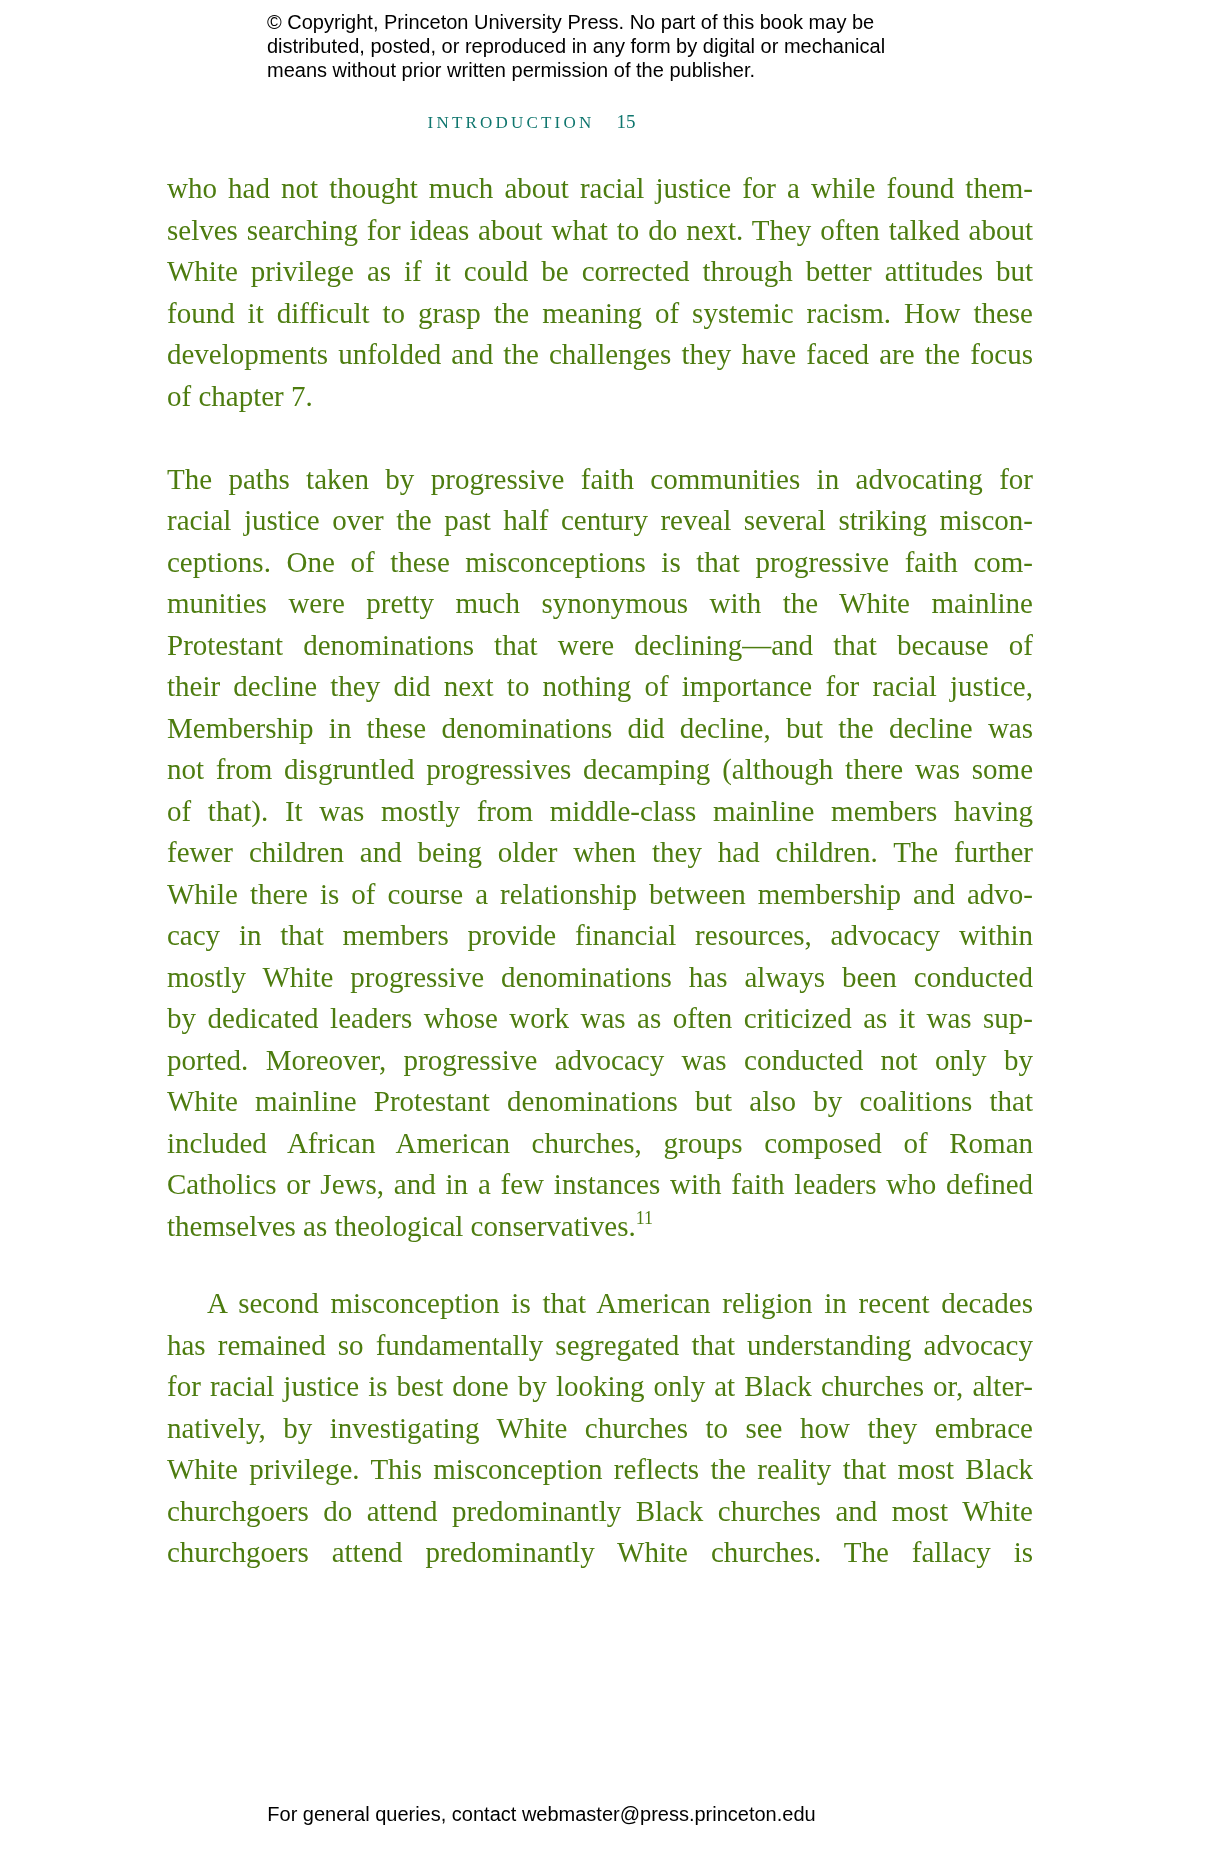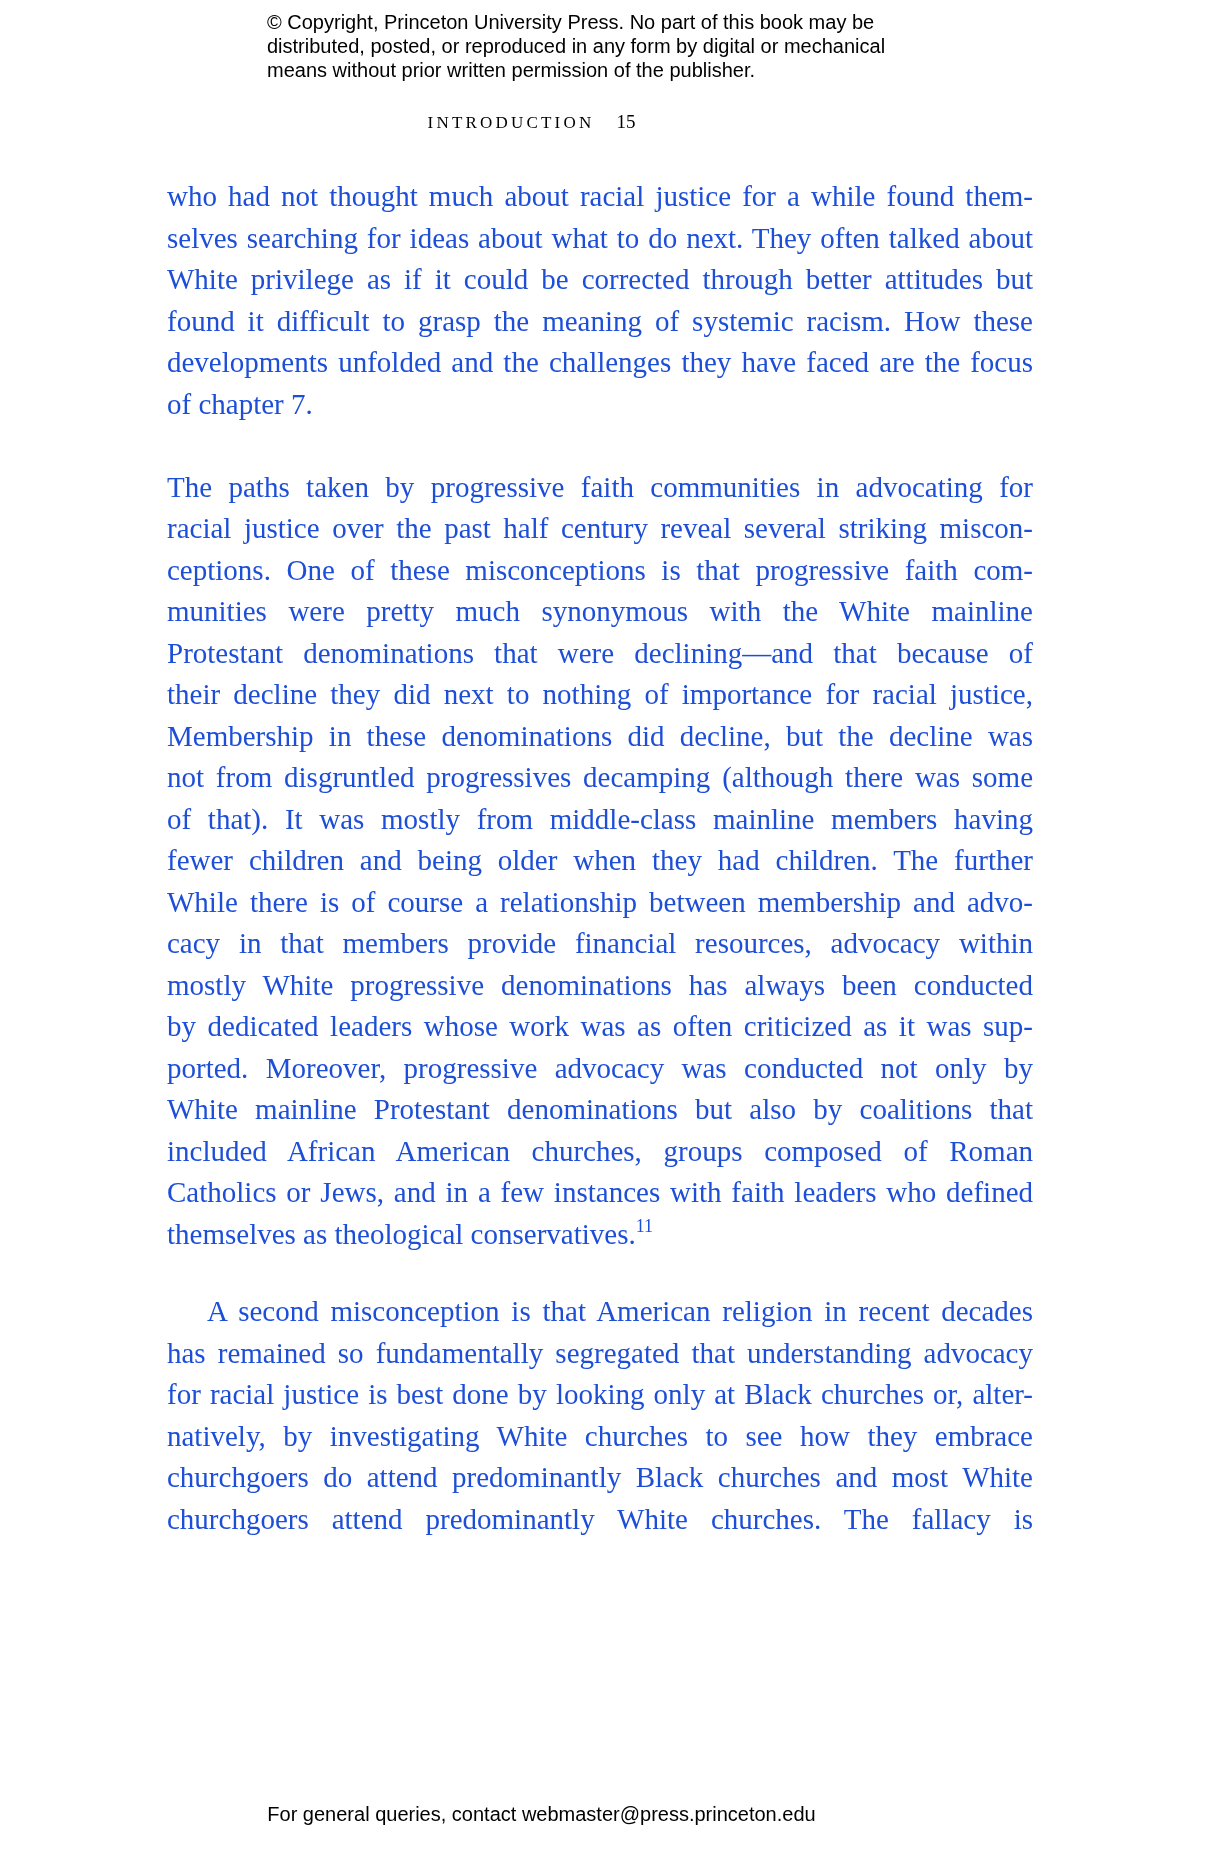--- a/index.html
+++ b/index.html
@@ -6,27 +6,27 @@
   body { width: 1225px; height: 1850px; position: relative; overflow: hidden; }
   .copyright {
     position: absolute; left: 267px; top: 10px; width: 720px;
     font-family: "Liberation Sans", sans-serif; font-size: 20px; line-height: 24px;
     color: #000;
   }
   .copyright div { white-space: nowrap; }
   .running-head {
     position: absolute; left: 0; top: 111px; width: 1063px; text-align: center;
     font-family: "Liberation Serif", serif; font-size: 17px; letter-spacing: 3.2px;
-    color: #000000; 
+    color: #0f766e; 
   }
   .running-head .pg { margin-left: 22px; letter-spacing: 0; font-size: 19px; }
   .body-text {
-    position: absolute; left: 167px; top: 176px; width: 866px;
+    position: absolute; left: 167px; top: 168px; width: 866px;
     font-family: "Liberation Serif", serif; font-size: 29px; line-height: 41.5px;
-    color: #1d4ed8;
+    color: #4d7c0f;
   }
   .line { display: block; white-space: nowrap; text-align: justify; text-align-last: justify; height: 41.5px; }
   .line.last { text-align-last: left; }
   .line.indent { padding-left: 40px; margin-top: 36px; }
   .para-gap { height: 41.5px; }
   sup.fn { font-size: 18px; line-height: 0; vertical-align: 12px; }
   .footer {
     position: absolute; left: 0; top: 1803px; width: 1083px; text-align: center;
     font-family: "Liberation Sans", sans-serif; font-size: 20px; color: #000;
   }
@@ -76,18 +76,19 @@
     <span class="line">included African American churches, groups composed of Roman</span>
     <span class="line">Catholics or Jews, and in a few instances with faith leaders who defined</span>
     <span class="line last"><span>themselves as theological conservatives.</span><sup class="fn">11</sup></span>
   </div>
 
   <div>
     <span class="line indent">A second misconception is that American religion in recent decades</span>
     <span class="line">has remained so fundamentally segregated that understanding advocacy</span>
     <span class="line">for racial justice is best done by looking only at Black churches or, alter-</span>
     <span class="line">natively, by investigating White churches to see how they embrace</span>
+    <span class="line">White privilege. This misconception reflects the reality that most Black</span>
     <span class="line">churchgoers do attend predominantly Black churches and most White</span>
     <span class="line">churchgoers attend predominantly White churches. The fallacy is</span>
   </div>
 </div>
 
 <div class="footer">For general queries, contact webmaster@press.princeton.edu</div>
 
 </body></html>

